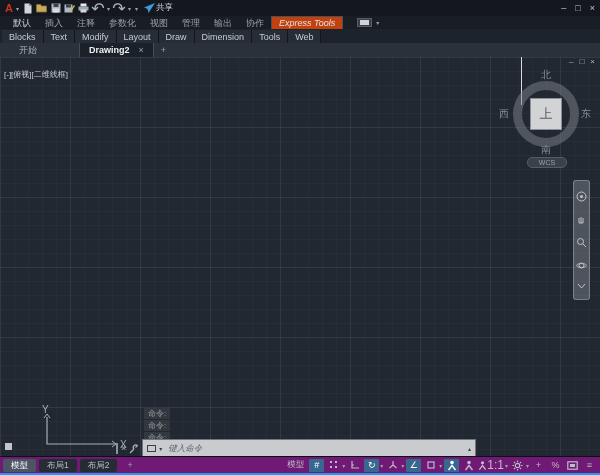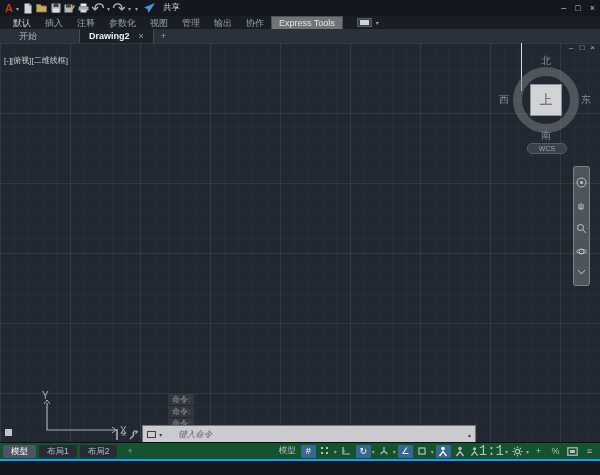--- a/index.html
+++ b/index.html
@@ -7,32 +7,32 @@
     font-family:"Liberation Sans","DejaVu Sans",sans-serif; }
   .app { width:600px; height:475px; display:flex; flex-direction:column; background:#14171d; }
 
   
   .titlebar { height:16px; background:#14171d; display:flex; align-items:center; padding:0 5px; position:relative; flex:0 0 16px; }
   .logo { color:#c8351f; font-weight:bold; font-size:11px; line-height:1; margin-right:1px; }
   .tiny-caret { font-size:6px; color:#9aa1a9; margin:0 2px; }
   .qat { display:flex; align-items:center; }
   .qat-btn { width:14px; height:13px; display:flex; align-items:center; justify-content:center; color:#aeb9c4; }
   .qat-btn svg { display:block; }
-  .share { display:flex; align-items:center; margin-left:4px; gap:8px; }
+  .share { display:flex; align-items:center; margin-left:4px; gap:1px; }
   .share-label { color:#ced3d9; font-size:8.5px; }
   .title-center { position:absolute; left:150px; right:80px; text-align:center; font-size:9px; color:#b6bcc4; pointer-events:none; white-space:nowrap; }
   .title-center b { font-weight:normal; margin-left:14px; }
   .win-controls { margin-left:auto; display:flex; gap:9px; color:#c3c8ce; font-size:9px; align-items:center; }
   .win-controls span { line-height:1; cursor:default; }
 
   
   .ribbon-tabs { height:13px; background:#191e25; display:flex; align-items:center; padding-left:6px; flex:0 0 13px; }
   .rtab { font-size:9px; color:#99a0a8; padding:0 7px; line-height:12px; white-space:nowrap;text-align:right; }
   .rtab.first { color:#cdd2d8; }
-  .rtab.active { border:1px solid #49515f; background:#737373; color:#e0e4e9; border-bottom:none; }
+  .rtab.active { border:1px solid #49515f; background:#c2410c; color:#e0e4e9; border-bottom:none;font-style:italic; }
   .ribbon-toggle { margin-left:14px; display:flex; align-items:center; gap:2px; }
   .ribbon-toggle .box { width:15px; height:9px; background:#3a404a; border:1px solid #565d68; display:flex; align-items:center; justify-content:center; }
   .ribbon-toggle .box i { display:block; width:9px; height:5px; background:#cfd4da; }
 
   
   .panel-row { height:14px; background:#1d232b; display:flex; align-items:stretch; padding-left:2px; flex:0 0 14px; }
   .panel-item { font-size:9px; color:#c6cbd2; background:#262d37; border-right:1px solid #12161c; padding:0 7px; display:flex; align-items:center; margin-top:1px; white-space:nowrap; }
 
   
   .filetabs { height:14px; background:#2a313b; display:flex; align-items:stretch; padding-left:3px; flex:0 0 14px; }
@@ -65,44 +65,44 @@
 
   
   .navbar { position:absolute; left:573px; top:123px; width:17px; height:120px; background:rgba(140,146,152,0.42); border:1px solid rgba(180,185,190,0.45); border-radius:3px; display:flex; flex-direction:column; align-items:center; justify-content:space-around; padding:4px 0; }
   .navbar svg { display:block; opacity:0.75; }
 
   
   .ucs { position:absolute; left:0; top:340px; }
   .origin-grip { position:absolute; left:5px; top:386px; width:7px; height:7px; background:#c0c5ca; }
 
   
-  .cmd-chip { position:absolute; left:168px; background:#33383f; color:#969ca4; font-size:8px; padding:0 4px; line-height:11px; }
+  .cmd-chip { position:absolute; left:144px; background:#33383f; color:#969ca4; font-size:8px; padding:0 4px; line-height:11px; }
   .cmdbar { position:absolute; left:116px; top:384px; width:360px; height:15px; display:flex; align-items:center; gap:3px; }
   .cmd-grip { width:2px; height:11px; background:#8c939b; }
   .cmd-close { color:#aeb4bb; font-size:9px; line-height:1; }
   .cmd-wrench { color:#aeb4bb; display:flex; }
-  .cmd-input { flex:1; height:19px; background:#c9cbce; border:1px solid #70777f; display:flex; align-items:center; padding:0 4px; gap:14px; }
+  .cmd-input { flex:1; height:19px; background:#c9cbce; border:1px solid #70777f; display:flex; align-items:center; padding:0 4px; gap:4px; }
   .cmd-opt { display:flex; align-items:center; gap:1px; color:#3a3f45; }
   .cmd-opt i { display:block; width:9px; height:7px; border:1px solid #3a3f45; }
   .cmd-opt .tiny-caret { color:#3a3f45; }
   .cmd-ph { font-size:8.5px; font-style:italic; color:#5f656c; }
   .cmd-up { margin-left:auto; color:#3a3f45; font-size:6px; }
 
   
-  .statusbar { height:17px; background:#14532d; border-top:1px solid #0b0e12; display:flex; align-items:center; padding:0 3px; flex:0 0 17px; }
+  .statusbar { height:17px; background:#701a75; border-top:1px solid #0b0e12; display:flex; align-items:center; padding:0 3px; flex:0 0 17px; }
   .mtabs { display:flex; align-items:center; gap:3px; }
   .mtab { font-size:8.5px; color:#b9bfc6; background:#262c34; border-radius:2px; padding:0 8px; line-height:13px; }
   .mtab.active { background:#4b5563; color:#fff; }
   .sicons { margin-left:auto; display:flex; align-items:center; }
   .sicon { min-width:15px; height:13px; display:flex; align-items:center; justify-content:center; margin-left:2px; color:#b9bfc6; font-size:9px; line-height:1; }
   .sicon svg { display:block; }
   .sicon.active { background:#38678f; color:#fff; border-radius:1px; }
   .s-caret { font-size:6px; color:#9aa1a9; margin-left:1px; }
   .s-model { font-size:8.5px; color:#b9bfc6; margin-right:3px; }
-  .s-scale { font-size:14px;font-family:Liberation Mono, monospace; }
+  .s-scale { font-size:12px; }
 
   .bottom-strip { height:2px; background:#1f97f4; flex:0 0 2px; }
 </style>
 </head>
 <body>
 
 <div class="app">
 
   <div class="titlebar">
     <span class="logo">A</span>
@@ -170,20 +170,30 @@
     <span class="rtab">协作</span>
     <span class="rtab active">Express Tools</span>
     <span class="ribbon-toggle">
       <span class="box">
           <i></i>
         </span>
       <span class="tiny-caret">▾</span>
     </span>
   </div>
 
+  <div class="panel-row">
+    <span class="panel-item">Blocks</span>
+    <span class="panel-item">Text</span>
+    <span class="panel-item">Modify</span>
+    <span class="panel-item">Layout</span>
+    <span class="panel-item">Draw</span>
+    <span class="panel-item">Dimension</span>
+    <span class="panel-item">Tools</span>
+    <span class="panel-item">Web</span>
+  </div>
 
   <div class="filetabs">
     <span class="ftab start">开始</span>
     <span class="ftab active">
       <span>Drawing2</span>
       <span class="tab-close">×</span>
     </span>
     <span class="ftab-new">+</span>
   </div>
 

